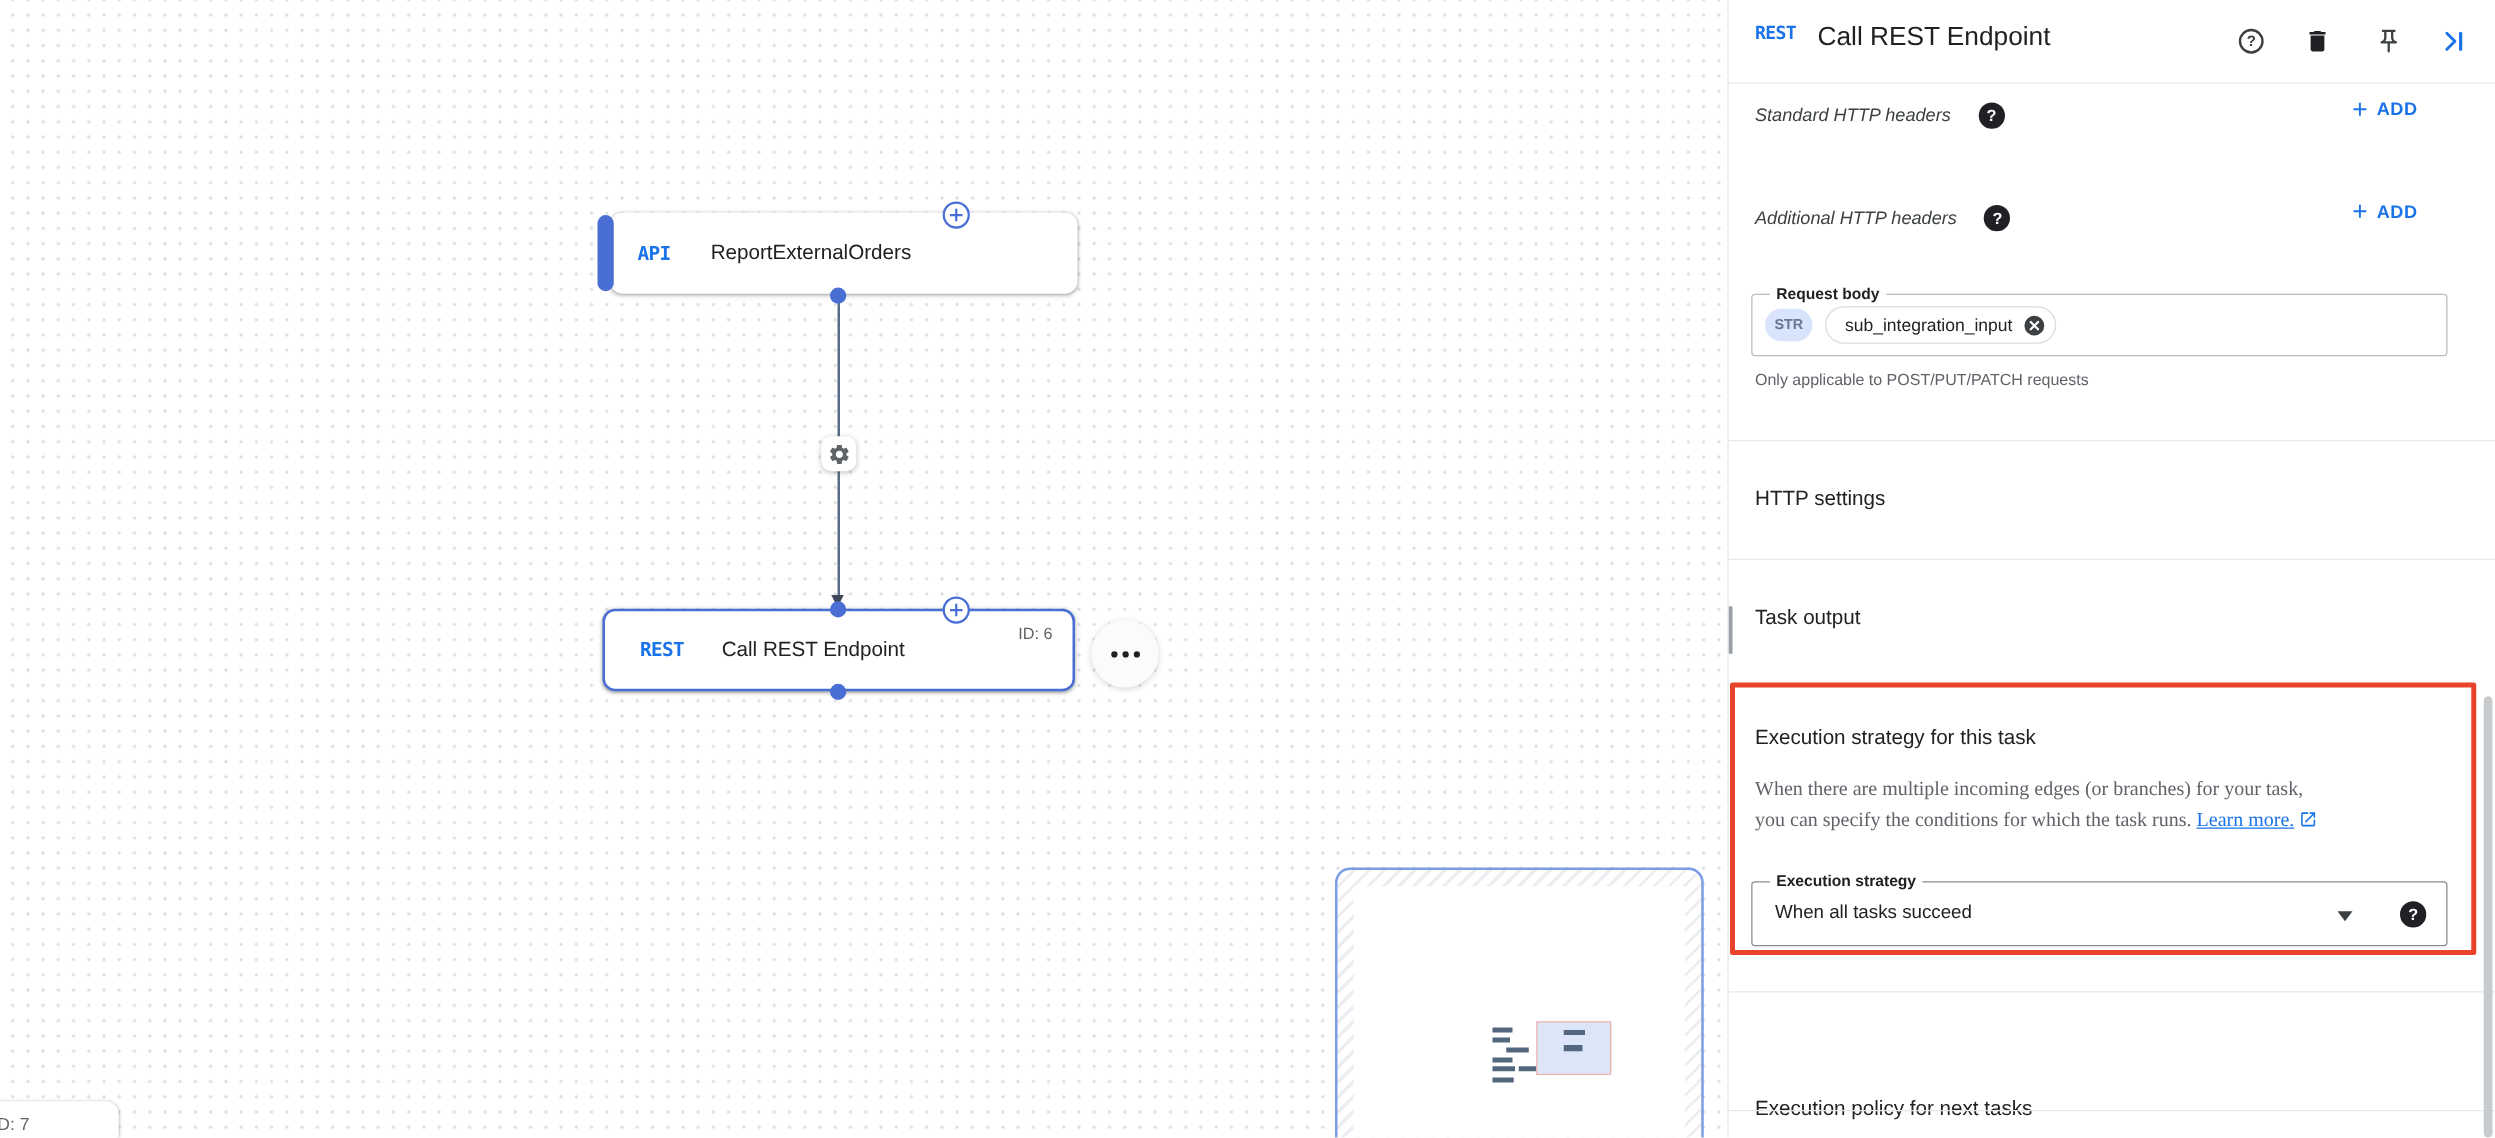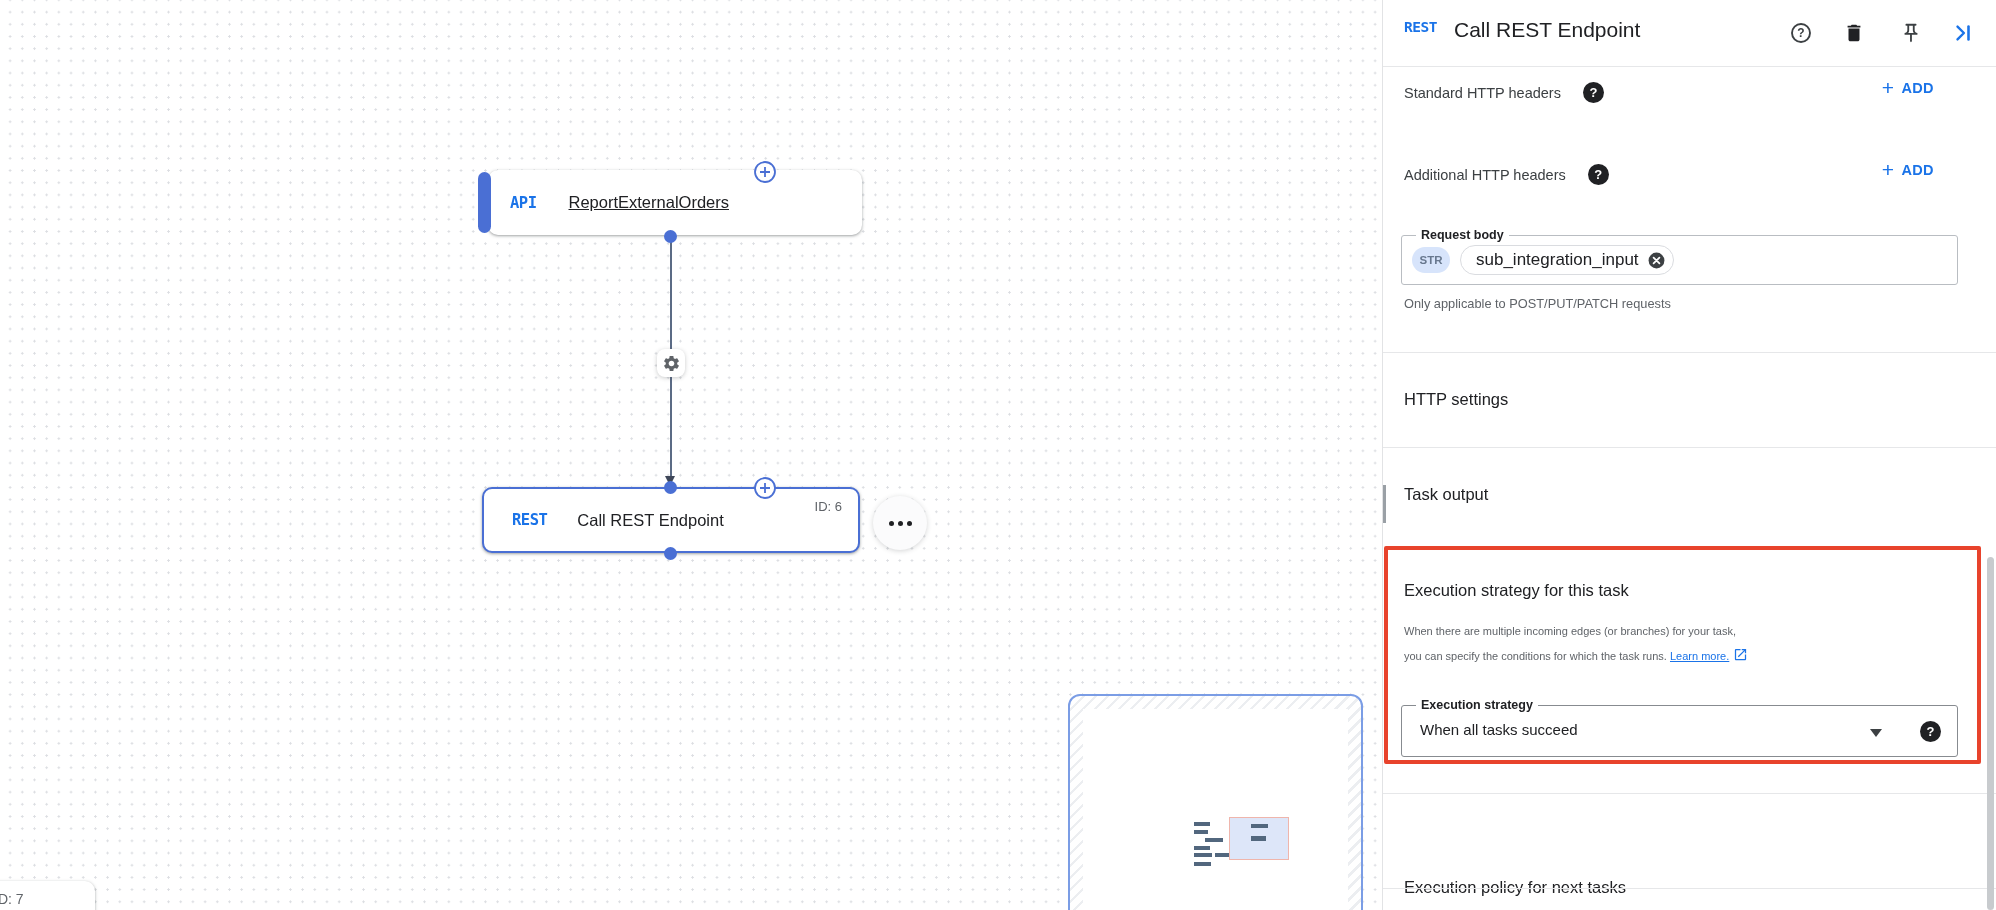--- a/index.html
+++ b/index.html
@@ -18,21 +18,21 @@
     display:flex; align-items:center; }
   #node-api { left:488px; top:170px; width:374px; height:65px; }
   #node-api .accent-bar { position:absolute; left:-10px; top:2px; width:13px; height:61px;
     background:#4a6fd4; border-radius:7px; }
   #node-rest { left:482px; top:487px; width:378px; height:66px; border:2px solid #4a6fd4; }
   .node-badge { font-family:"DejaVu Sans Mono", monospace; font-weight:700;
     color:#1a73e8; font-size:15.5px; letter-spacing:-0.5px; }
   #node-api .node-badge { margin-left:22px; }
   #node-rest .node-badge { margin-left:28px; }
   .node-label { font-size:16.5px; color:#202124; }
-  #node-api .node-label { margin-left:32px;text-decoration:underline; }
+  #node-api .node-label { margin-left:32px; }
   #node-rest .node-label { margin-left:30px; }
   .node-id { position:absolute; right:16px; top:10px; font-size:13px; color:#5f6368; }
 
   .conn-dot { position:absolute; width:13px; height:13px; border-radius:50%;
     background:#4a6fd4; z-index:4; }
   .edge-line { position:absolute; left:670px; width:1.6px; background:#5b6b85; }
   .edge-arrow { position:absolute; left:665px; width:0; height:0;
     border-left:5.5px solid transparent; border-right:5.5px solid transparent;
     border-top:10px solid #3f4759; }
   .plus-btn { position:absolute; width:24px; height:24px; z-index:5; }
@@ -61,48 +61,48 @@
   #panel-divider { position:absolute; left:1382px; top:0; width:1px; height:910px; background:#e2e3e5; }
   #panel { position:absolute; left:1383px; top:0; width:613px; height:910px; background:#fff; }
   .hr { position:absolute; left:0; right:0; height:1px; background:#e6e7e9; }
 
   .p-header { position:absolute; left:0; top:0; right:0; height:66px; }
   .p-badge { position:absolute; left:21px; top:19px; font-family:"DejaVu Sans Mono", monospace;
     font-weight:700; font-size:14.5px; letter-spacing:-0.5px; color:#1a73e8; }
   .p-title { position:absolute; left:71px; top:18px; font-size:21px; font-weight:500; color:#202124; }
   .hicon { position:absolute; top:22px; width:22px; height:22px; cursor:pointer; }
 
-  .row-label { font-size:14.5px; color:#3c4043; }
+  .row-label { font-size:14.5px; color:#3c4043;font-style:italic; }
   .help-dark { width:21px; height:21px; border-radius:50%; background:#202124; color:#fff;
     font-size:13px; font-weight:700; display:inline-flex; align-items:center; justify-content:center; }
   .add-btn { position:absolute; right:62px; display:flex; align-items:center; gap:7px;
     color:#1a73e8; font-weight:700; font-size:14.5px; letter-spacing:.4px; cursor:pointer; }
   .add-plus { font-size:21px; font-weight:400; line-height:20px; }
 
   .ofield { position:absolute; border:1px solid #b9bdc2; border-radius:3px; background:#fff; }
   .float-label { position:absolute; left:14px; top:-8px; background:#fff; padding:0 5px;
     font-size:12.5px; font-weight:700; color:#202124; white-space:nowrap; }
   #rb-field { left:18px; top:235px; width:557px; height:50px; display:flex; align-items:center; }
   .type-chip { margin-left:10px; width:38px; height:26px; border-radius:13px; background:#d7e4fb;
     color:#68788f; font-size:11.5px; font-weight:700; display:flex; align-items:center; justify-content:center; }
   .var-chip { margin-left:10px; height:30px; border-radius:15px; border:1px solid #dadce0;
     display:flex; align-items:center; padding:0 7px 0 15px; gap:8px;
-    font-size:17px; color:#202124; background:#fff; }
+    font-size:14px; color:#202124; background:#fff; }
   .helper { position:absolute; left:21px; top:296px; font-size:12.8px; color:#5f6368;text-align:right; }
 
   .section-row { position:absolute; left:0; right:0; display:flex; align-items:center; padding-left:21px; }
   .section-title { font-size:16.5px; font-weight:500; color:#202124; }
   .chev { position:absolute; right:47px; width:20px; height:20px; }
 
   #grip { position:absolute; left:0; top:485px; width:3px; height:38px; background:#9aa0a6; }
   #red-box { position:absolute; left:1px; top:546px; width:597px; height:218px;
     border:4px solid #e8432c; border-radius:2px; pointer-events:none; z-index:9; }
 
-  .desc { position:absolute; left:21px; top:619px; width:492px; font-size:11px;
-    line-height:25px; color:#5f6368; }
+  .desc { position:absolute; left:21px; top:619px; width:492px; font-size:16px;
+    line-height:25px; color:#5f6368;font-family:Liberation Serif, serif; }
   .desc a { color:#1a73e8; text-decoration:underline; cursor:pointer; }
   .ext-icon { display:inline-block; vertical-align:-2px; margin-left:4px; }
 
   #es-field { left:18px; top:705px; width:557px; height:52px; border-color:#878b90; }
   .es-value { position:absolute; left:18px; top:15px; font-size:15px; color:#202124; }
   .caret { position:absolute; left:468px; top:23px; width:0; height:0;
     border-left:6px solid transparent; border-right:6px solid transparent;
     border-top:8px solid #3c4043; }
   #es-help { position:absolute; left:518px; top:15px; }
 

